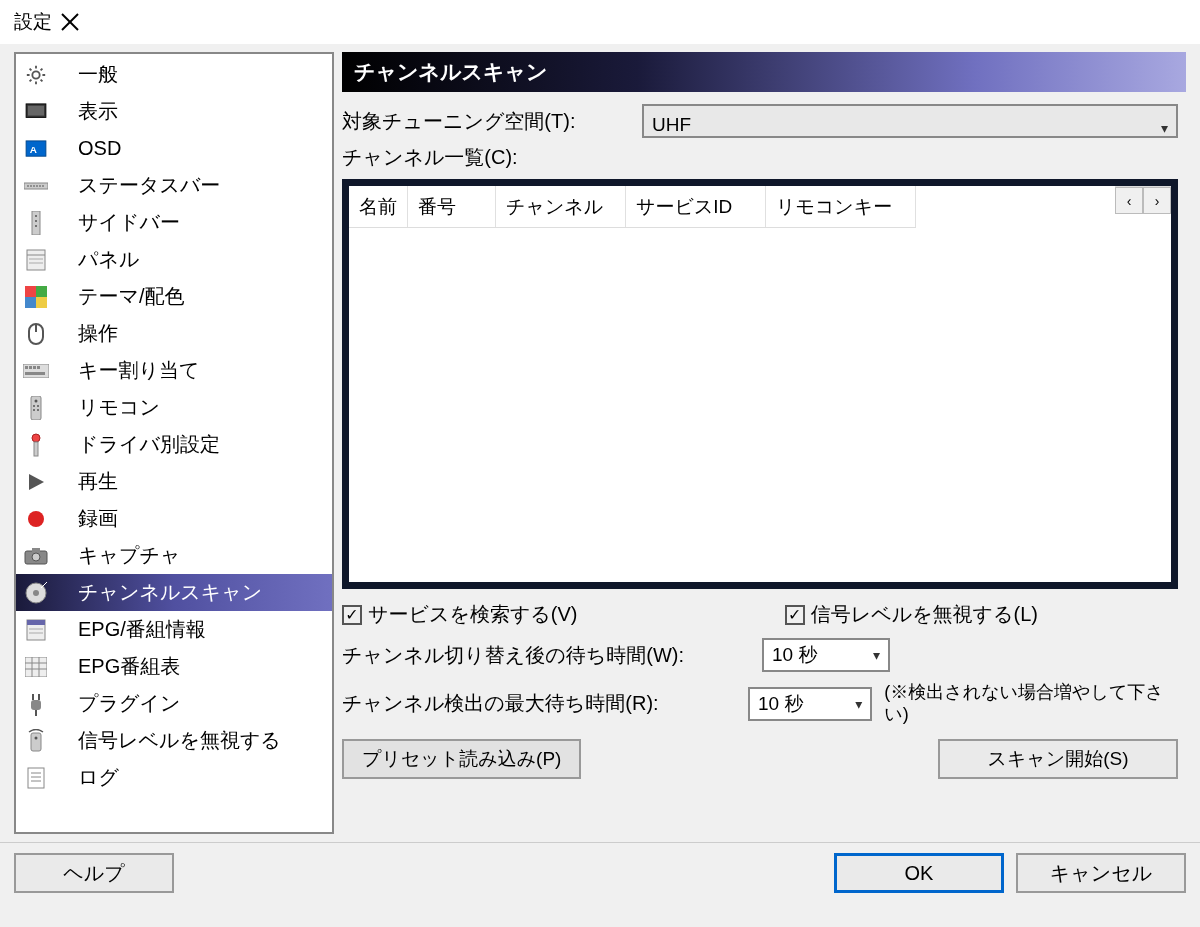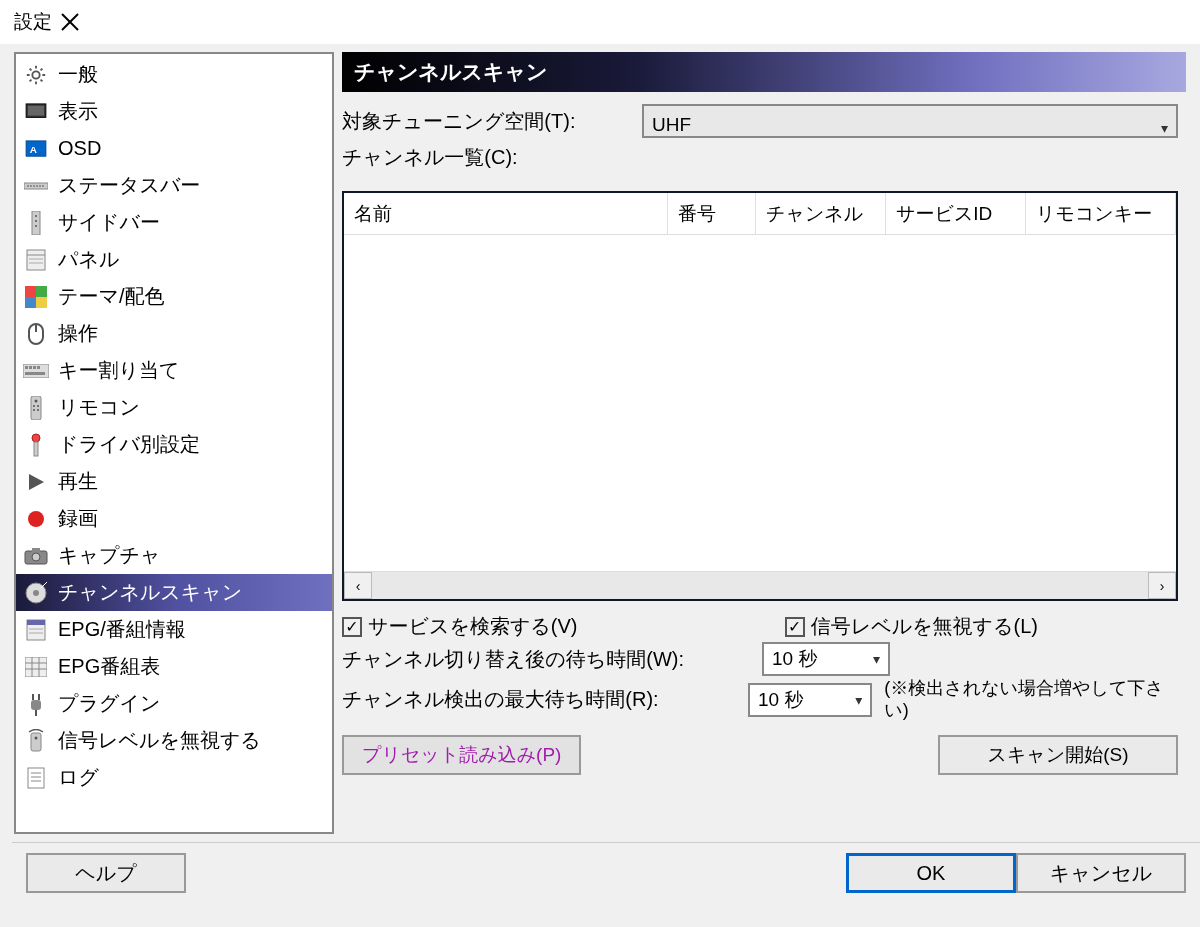--- a/index.html
+++ b/index.html
@@ -38,20 +38,21 @@
   overflow-y: auto;
   padding: 2px 0;
 }
 .sidebar-item {
   display: flex;
   align-items: center;
   padding: 4px 6px;
   height: 37px;
   cursor: pointer;
   font-size: 20px;
+  gap: 20px;
 }
 .sidebar-item .icon-box {
   width: 28px; height: 28px;
   margin-right: 8px;
   display: flex; align-items: center; justify-content: center;
   flex-shrink: 0;
 }
 .sidebar-item.selected {
   background: linear-gradient(to right, #1a1a3a 0%, #5050a0 50%, #7070c0 100%);
   color: #fff;
@@ -103,26 +104,25 @@
   border: 2px solid #888;
   display: flex;
   align-items: center;
   justify-content: space-between;
   padding: 0 8px;
   font-size: 19px;
   cursor: pointer;
 }
 .combo .chev, .combo-small .chev { font-size: 14px; color:#333; }
 .list-area {
-  border: 2px solid #0f172a;
+  border: 7px solid #0f172a;
   background: #fff;
   height: 410px;
   display: flex;
-  flex-direction: column;
-  margin-top: 14px;
+  margin-top: 2px;
 }
 .list-header {
   display: flex;
   background: #fff;
   border-bottom: 1px solid #ddd;
   height: 42px;
 }
 .list-header .col {
   padding: 8px 10px;
   font-size: 19px;
@@ -160,49 +160,48 @@
   font-size: 20px; cursor: pointer;
 }
 .cbx-box {
   width: 20px; height: 20px; border: 2px solid #555;
   display: flex; align-items: center; justify-content: center;
   font-size: 16px; line-height: 1;
 }
 .param-row {
   display: flex;
   align-items: center;
-  margin-top: 2px;
+  margin-top: 10px;
 }
 .param-label { width: 420px; font-size: 20px; }
 .note-text { font-size: 18px; margin-left: 12px; line-height: 1.2; }
 .button-row {
   display: flex;
   justify-content: space-between;
   margin-top: 14px;
 }
 .btn {
   height: 40px;
   border: 2px solid #999;
   background: #eaeaea;
   padding: 0 18px;
   font-size: 19px;
   display: flex; align-items: center; justify-content: center;
   cursor: pointer;
 }
-.btn.disabled { color: #a21caf; background: #e2e2e2; cursor: default; }
+.btn.disabled { color: #000000; background: #e2e2e2; cursor: default; }
 .btn.wide { width: 240px; }
 .footer {
   display: flex;
   justify-content: space-between;
   padding: 10px 14px 12px 14px;
   border-top: 1px solid #ccc;
   background: #f0f0f0;
-  margin-left: 12px;
-}
-.footer-right { display: flex; }
+}
+.footer-right { display: flex; gap: 12px; }
 .btn-footer {
   width: 170px; height: 40px;
   border: 2px solid #999;
   background: #eaeaea;
   font-size: 20px;
   display: flex; align-items: center; justify-content: center;
   cursor: pointer;
 }
 .btn-footer.primary { border: 3px solid #0066cc; }
 svg { display: block; }

